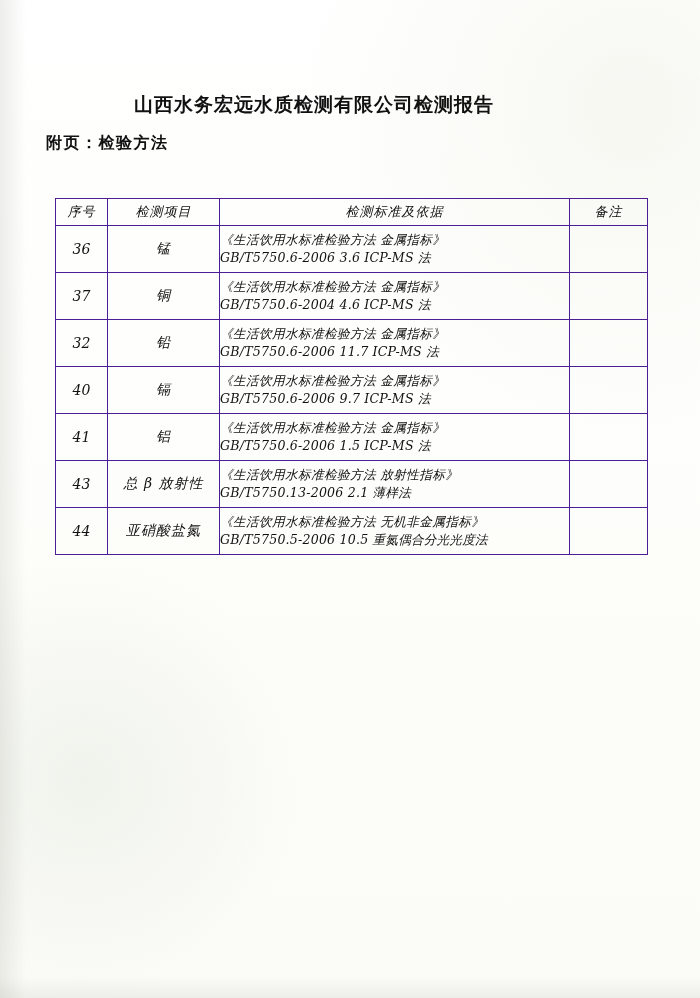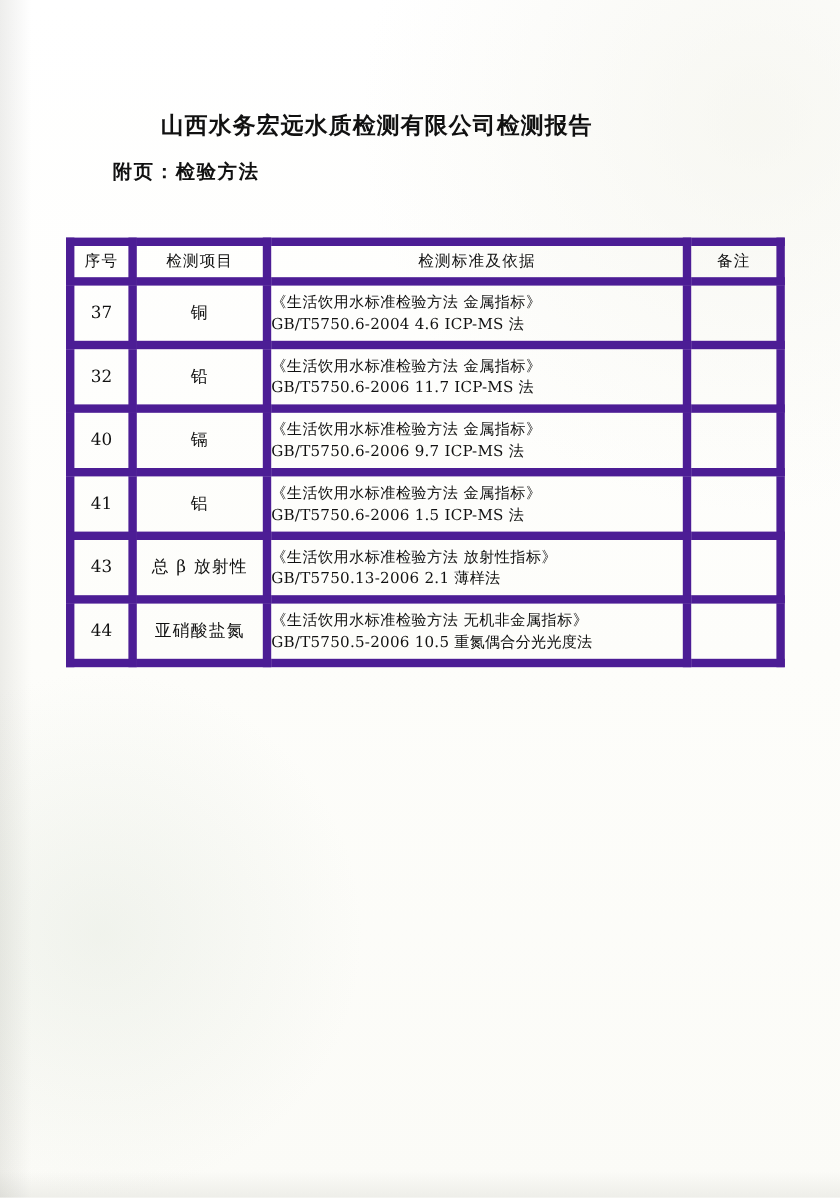--- a/index.html
+++ b/index.html
@@ -57,21 +57,20 @@
     font-family: Liberation Mono, monospace;
   }
   .subtitle {
     position: absolute;
     top: 133px;
     left: 46px;
     font-size: 16px;
     font-weight: bold;
     letter-spacing: 1.5px;
     font-family: "DejaVu Serif", "Liberation Serif", serif;
-    margin-left: 48px;
   }
   .meta-row {
     position: absolute;
     top: 176px;
     left: 55px;
     width: 590px;
     display: flex;
     justify-content: space-between;
     font-size: 13.5px;
     font-family: "DejaVu Serif", "Liberation Serif", serif;
@@ -81,24 +80,25 @@
 
   table.report {
     position: absolute;
     top: 198px;
     left: 55px;
     width: 592px;
     border-collapse: collapse;
     table-layout: fixed;
   }
   table.report th, table.report td {
-    border: 7px solid #4c1d95;
+    border: 1px solid #4c1d95;
     padding: 0;
     vertical-align: middle;
     font-family: "DejaVu Serif", "Liberation Serif", serif;
+    font-style: italic;
   }
   table.report th {
     height: 26px;
     font-size: 13px;
     font-weight: normal;
     text-align: center;
     letter-spacing: 1px;
   }
   col.c-no    { width: 52px; }
   col.c-item  { width: 112px; }
@@ -146,20 +146,29 @@
     <thead>
       <tr>
         <th>序号</th>
         <th>检测项目</th>
         <th>检测标准及依据</th>
         <th>备注</th>
       </tr>
     </thead>
     <tbody id="table-body">
         <tr class="data-row">
+          <td class="no">36</td>
+          <td class="item">锰</td>
+          <td class="std">
+            <span class="std-l1">《生活饮用水标准检验方法  金属指标》</span>
+            <span class="std-l2">GB/T5750.6-2006  3.6 ICP-MS 法</span>
+          </td>
+          <td class="remark"></td>
+        </tr>
+        <tr class="data-row">
           <td class="no">37</td>
           <td class="item">铜</td>
           <td class="std">
             <span class="std-l1">《生活饮用水标准检验方法  金属指标》</span>
             <span class="std-l2">GB/T5750.6-2004  4.6 ICP-MS 法</span>
           </td>
           <td class="remark"></td>
         </tr>
         <tr class="data-row">
           <td class="no">32</td>

